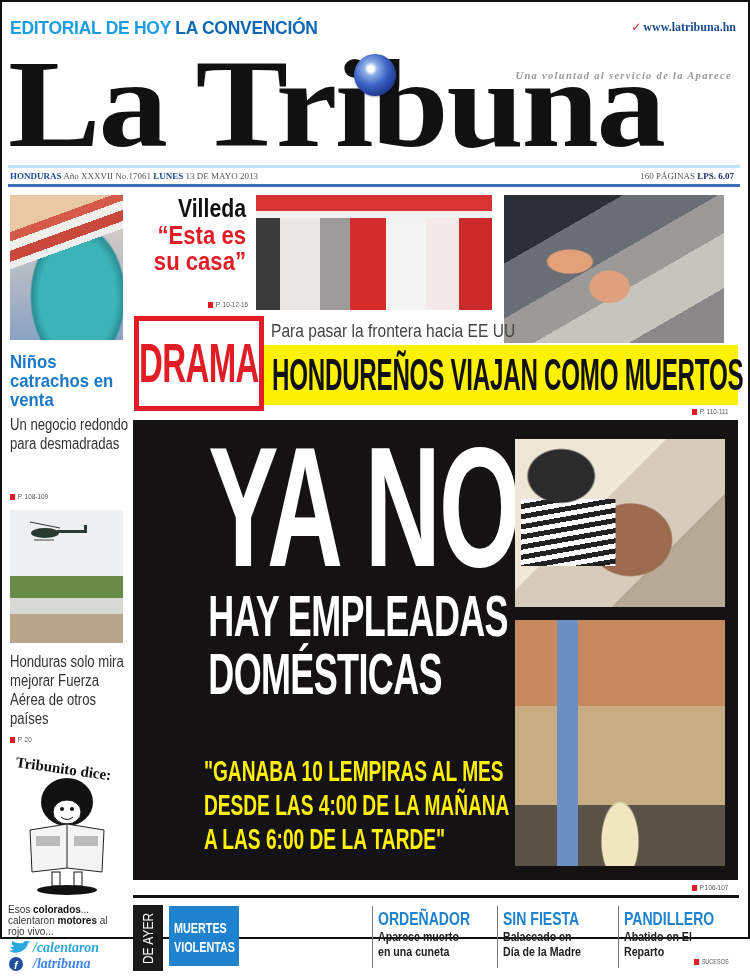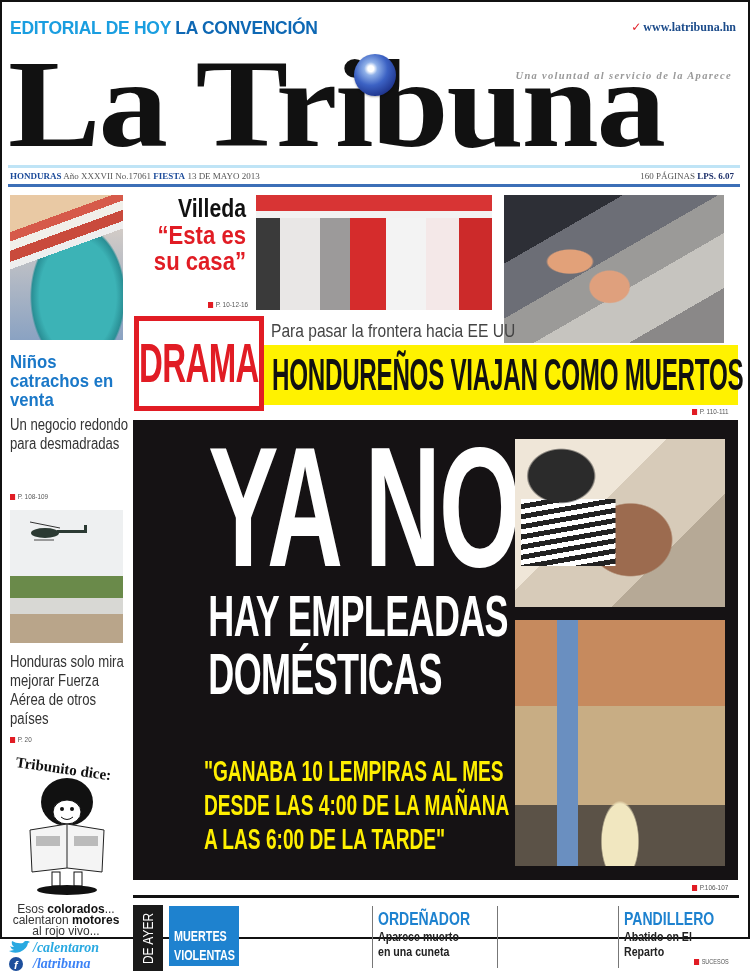--- a/index.html
+++ b/index.html
@@ -35,21 +35,21 @@
   .sub-ninos { left: 8px; top: 413px; font-size: 16px; line-height: 19px; color: #333; transform: scaleX(0.82); transform-origin: left; width: 150px; }
   .pref { font-size: 7.5px; color: #555; display: flex; align-items: center; gap: 3px; transform: scaleX(0.85); transform-origin: left; }
   .pref .sq { width: 6px; height: 6px; background: #e11c24; display: inline-block; }
   .pref-ninos { left: 8px; top: 490px; }
   .ph-heli { left: 8px; top: 508px; width: 113px; height: 133px; background: linear-gradient(180deg, #eef0f1 0 50%, #6a8a4a 50% 66%, #d8d8d4 66% 78%, #b9a58a 78%); }
   .heli { left: 18px; top: 518px; width: 78px; height: 22px; }
   .hl-honduras { left: 8px; top: 650px; font-size: 16px; line-height: 19px; color: #333; transform: scaleX(0.82); transform-origin: left; width: 150px; }
   .pref-hond { left: 8px; top: 733px; }
   .tribunito-title { left: 14px; top: 752px; font-family: "Liberation Serif", serif; font-weight: bold; font-size: 15px; color: #111; transform: rotate(8deg); transform-origin: left; }
   .tribunito { left: 20px; top: 770px; width: 90px; height: 125px; }
-  .tribunito-text { left: 6px; top: 902px; width: 116px; text-align: center; font-size: 12px; line-height: 11px; color: #333; }
+  .tribunito-text { left: 6px; top: 902px; width: 116px; font-size: 10px; line-height: 11px; color: #333; }
   .tribunito-text b { color: #111; }
   .social { left: 6px; top: 938px; font-family: "Liberation Serif", serif; font-style: italic; font-weight: bold; font-size: 14px; line-height: 16px; }
   .social .row { display: flex; align-items: center; gap: 3px; }
   .social .tw { color: #29a9e1; }
   .social .fb { color: #3b82f6; }
 
   
   .hl-villeda { left: 134px; top: 194px; width: 110px; text-align: right; font-weight: bold; font-size: 25px; line-height: 25px; color: #111; transform: scaleX(0.85); transform-origin: right; }
   .hl-villeda-sub { left: 134px; top: 218px; width: 110px; text-align: right; font-weight: bold; font-size: 26px; line-height: 26px; color: #e11c24; transform: scaleX(0.85); transform-origin: right; }
   .pref-villeda { left: 206px; top: 298px; }
@@ -75,21 +75,21 @@
   .quote { left: 140px; top: 752px; width: 364px; text-align: center; font-weight: bold; font-size: 29px; line-height: 34px; color: #ffef00; transform: scaleX(0.66); white-space: nowrap; }
   .ph-sink { left: 513px; top: 437px; width: 210px; height: 168px; background: radial-gradient(ellipse at 22% 22%, #2b2b2b 0 14%, transparent 15%), repeating-linear-gradient(170deg, #fff 0 5px, #222 5px 10px) 5% 60% / 45% 40% no-repeat, radial-gradient(ellipse at 55% 60%, #9c6b4f 0 25%, transparent 26%), linear-gradient(135deg, #efe6d8 0 40%, #d7cbb9 40% 70%, #b6a996 70%); }
   .ph-mop { left: 513px; top: 618px; width: 210px; height: 246px; background: radial-gradient(ellipse at 50% 90%, #f1e7c0 0 12%, transparent 13%), linear-gradient(90deg, transparent 0 20%, #6a8fc0 20% 30%, transparent 30%), linear-gradient(180deg, #c68a5e 0 35%, #c8ad84 35% 75%, #5b5247 75%); }
   .pref-main { left: 690px; top: 881px; }
 
   .rule-mid { left: 131px; top: 893px; width: 606px; height: 3px; background: #111; }
 
   
   .deayer { left: 131px; top: 903px; width: 30px; height: 66px; background: #1a1a1a; display: flex; align-items: center; justify-content: center; }
   .deayer span { color: #fff; font-size: 15px; transform: rotate(-90deg) scaleX(0.8); white-space: nowrap; display: inline-block; }
-  .mv-box { left: 167px; top: 904px; width: 70px; height: 60px; background: #1e82cf; padding: 20px 5px; }
+  .mv-box { left: 167px; top: 904px; width: 70px; height: 60px; background: #1e82cf; padding: 12px 5px; }
   .mv-box div { color: #fff; font-weight: bold; font-size: 15px; line-height: 19px; transform: scaleX(0.72); transform-origin: left; white-space: nowrap; }
   .brief { top: 906px; }
   .brief .t { font-weight: bold; font-size: 18px; line-height: 22px; color: #1e82cf; transform: scaleX(0.78); transform-origin: left; white-space: nowrap; }
   .brief .d { font-weight: bold; font-size: 12.5px; line-height: 15px; color: #222; transform: scaleX(0.85); transform-origin: left; white-space: nowrap; }
   .vsep { top: 904px; width: 1px; height: 62px; background: #777; }
   .pref-sucesos { left: 692px; top: 956px; font-size: 6.5px; }
 </style>
 </head>
 <body>
 
@@ -104,21 +104,21 @@
   </div>
 
   <div class="abs masthead">La Tribuna</div>
   <div class="abs globe"></div>
   <div class="abs tagline">Una voluntad al servicio de la Aparece</div>
 
   <div class="abs rule-top"></div>
   <div class="abs dateline">
     <b>HONDURAS</b>
     <span>Año XXXVII No.17061</span>
-    <b>FIESTA</b>
+    <b>LUNES</b>
     <span>13 DE MAYO 2013</span>
   </div>
   <div class="abs dateline-right">
     <span>160 PÁGINAS</span>
     <b>LPS. 6.07</b>
   </div>
   <div class="abs rule-bot"></div>
 
   <div class="abs photo ph-kids"></div>
   <div class="abs hl-ninos" style="width:120px;">Niños catrachos en venta</div>
@@ -225,20 +225,25 @@
     <div>VIOLENTAS</div>
   </div>
 
   <div class="abs vsep" style="left:370px;"></div>
   <div class="abs brief" style="left:376px;">
     <div class="t">ORDEÑADOR</div>
     <div class="d">Aparece muerto</div>
     <div class="d">en una cuneta</div>
   </div>
   <div class="abs vsep" style="left:495px;"></div>
+  <div class="abs brief" style="left:501px;">
+    <div class="t">SIN FIESTA</div>
+    <div class="d">Balaceado en</div>
+    <div class="d">Día de la Madre</div>
+  </div>
   <div class="abs vsep" style="left:616px;"></div>
   <div class="abs brief" style="left:622px;">
     <div class="t">PANDILLERO</div>
     <div class="d">Abatido en El</div>
     <div class="d">Reparto</div>
   </div>
   <div class="abs pref pref-sucesos">
     <span class="sq"></span>
     <span>SUCESOS</span>
   </div>

